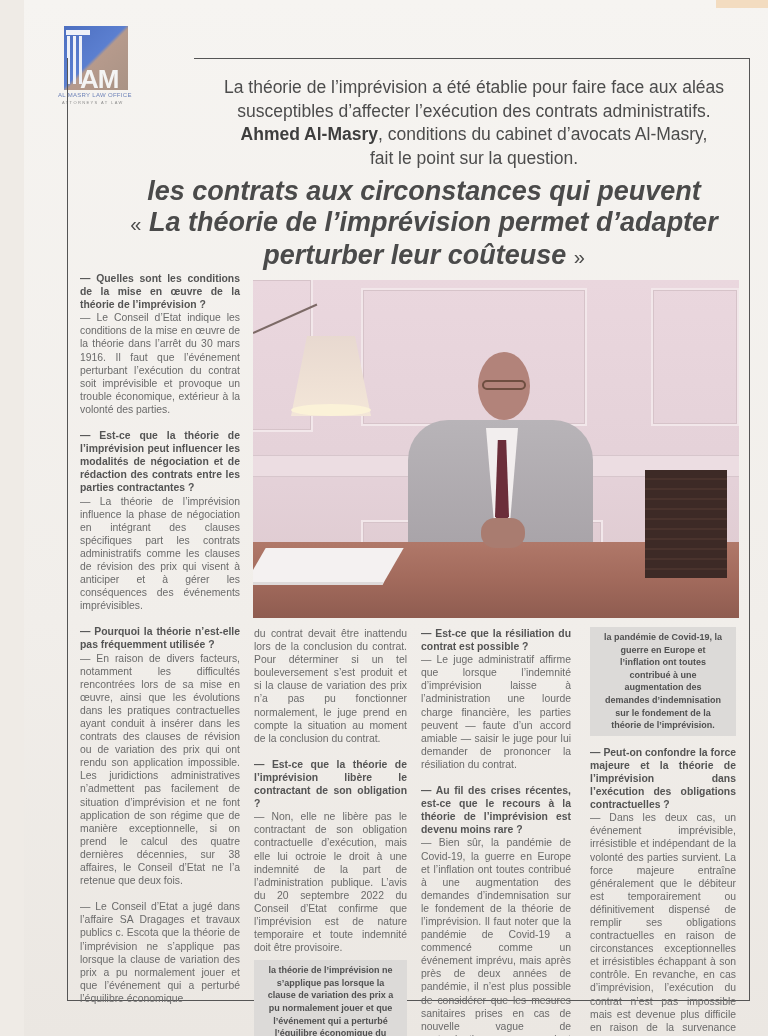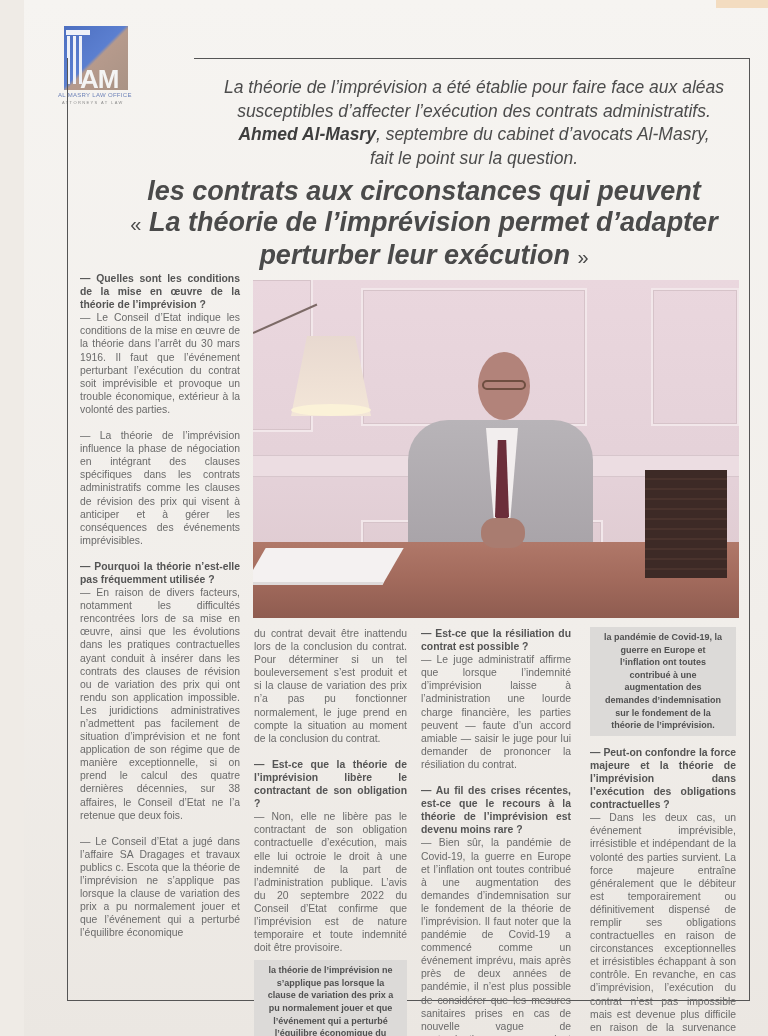--- a/index.html
+++ b/index.html
@@ -24,21 +24,21 @@
   .logo .columns .cap { position:absolute; top:0; left:0; width:24px; height:5px; background:#eef1f8; }
   .logo .letters { position:absolute; left:22px; top:38px; font-weight:bold; font-size:26px; color:#f4f4f4; letter-spacing:-1px; font-family:"Liberation Sans", sans-serif; }
   .logo .name { position:absolute; left:0; top:66px; width:80px; font-size:6px; color:#6d82b8; letter-spacing:0.3px; white-space:nowrap; }
   .logo .sub { position:absolute; left:4px; top:74px; width:76px; font-size:4px; color:#8a8a8a; letter-spacing:1.4px; white-space:nowrap; }
   
   .frame { position:absolute; left:43px; top:58px; width:681px; height:942px;
     border-left:1.5px solid #555; border-right:1.5px solid #555; border-bottom:1.5px solid #555; }
   .frame-top { position:absolute; left:170px; top:58px; width:556px; height:0; border-top:1.5px solid #555; }
   
   .standfirst { position:absolute; left:170px; top:76px; width:560px; text-align:center;
-    font-size:17.5px; line-height:23.5px; color:#4c4c4c;font-style:italic; }
+    font-size:17.5px; line-height:23.5px; color:#4c4c4c; }
   .standfirst b { color:#3e3e3e;text-align:right; }
   .headline { position:absolute; left:70px; top:176px; width:660px; text-align:center;
     font-size:27px; line-height:31px; font-weight:bold; font-style:italic; color:#4a4a4a; }
   .headline .q { font-weight:normal; font-style:normal; font-size:20px; }
   
   .photo { position:absolute; left:229px; top:280px; width:486px; height:338px;
     background:linear-gradient(180deg,#ead7de 0%,#e4d1d8 60%,#dcc8cd 100%); overflow:hidden; }
   .panel { position:absolute; border:2px solid #f2e7ea; box-shadow:inset 0 0 0 1px #d6c3c9; }
   .rail { position:absolute; left:0; top:175px; width:486px; height:20px; background:#ecdde2; border-top:1px solid #d7c6cc; border-bottom:1px solid #d7c6cc; }
   .desk { position:absolute; left:0; top:262px; width:486px; height:76px;
@@ -87,28 +87,28 @@
     <div class="name">AL MASRY LAW OFFICE</div>
     <div class="sub">ATTORNEYS AT LAW</div>
   </div>
 
   <div class="frame-top"></div>
   <div class="frame"></div>
 
   <div class="standfirst">
     <div>La théorie de l’imprévision a été établie pour faire face aux aléas</div>
     <div>susceptibles d’affecter l’exécution des contrats administratifs.</div>
-    <div><b>Ahmed Al-Masry</b><span>, septembre du cabinet d’avocats Al-Masry,</span></div>
+    <div><b>Ahmed Al-Masry</b><span>, conditions du cabinet d’avocats Al-Masry,</span></div>
     <div>fait le point sur la question.</div>
   </div>
 
   <div class="headline">
     <div>les contrats aux circonstances qui peuvent</div>
     <div><span class="q">«</span> <span>La théorie de l’imprévision permet d’adapter</span></div>
-    <div><span>perturber leur exécution</span> <span class="q">»</span></div>
+    <div><span>perturber leur coûteuse</span> <span class="q">»</span></div>
   </div>
 
   <div class="photo" title="Ahmed Al-Masry seated at a wooden desk with lamp, papers and law books">
     <div class="panel" style="left:-4px;top:-2px;width:60px;height:150px"></div>
     <div class="panel" style="left:108px;top:8px;width:222px;height:134px"></div>
     <div class="panel" style="left:398px;top:8px;width:84px;height:134px"></div>
     <div class="rail"></div>
     <div class="panel" style="left:108px;top:240px;width:238px;height:30px"></div>
     <div class="lamp-arm"></div>
     <div class="lamp-shade"></div>
@@ -121,21 +121,22 @@
     <div class="desk"></div>
     <div class="man-hands"></div>
     <div class="papers"></div>
     <div class="books"></div>
   </div>
 
   <div class="col col1">
     <p class="qh">— Quelles sont les conditions de la mise en œuvre de la théorie de l’imprévision ?</p>
     <p>— Le Conseil d’Etat indique les conditions de la mise en œuvre de la théorie dans l’arrêt du 30 mars 1916. Il faut que l’événement perturbant l’exécution du contrat soit imprévisible et provoque un trouble économique, extérieur à la volonté des parties.</p>
     <div class="gap"></div>
-    <p>— La théorie de l’imprévision influence la phase de négociation en intégrant des clauses spécifiques dans les contrats administratifs comme les clauses de révision des prix qui visent à anticiper et à gérer les conséquences des événements imprévisibles.</p>
+    <p class="qh">— Est-ce que la théorie de l’imprévision peut influencer les modalités de négociation et de rédaction des contrats entre les parties contractantes ?</p>
+    <p>— La théorie de l’imprévision influence la phase de négociation en intégrant des clauses spécifiques part les contrats administratifs comme les clauses de révision des prix qui visent à anticiper et à gérer les conséquences des événements imprévisibles.</p>
     <div class="gap"></div>
     <p class="qh">— Pourquoi la théorie n’est-elle pas fréquemment utilisée ?</p>
     <p>— En raison de divers facteurs, notamment les difficultés rencontrées lors de sa mise en œuvre, ainsi que les évolutions dans les pratiques contractuelles ayant conduit à insérer dans les contrats des clauses de révision ou de variation des prix qui ont rendu son application impossible. Les juridictions administratives n’admettent pas facilement de situation d’imprévision et ne font application de son régime que de manière exceptionnelle, si on prend le calcul des quatre dernières décennies, sur 38 affaires, le Conseil d’Etat ne l’a retenue que deux fois.</p>
     <div class="gap"></div>
     <p>— Le Conseil d’Etat a jugé dans l’affaire SA Dragages et travaux publics c. Escota que la théorie de l’imprévision ne s’applique pas lorsque la clause de variation des prix a pu normalement jouer et que l’événement qui a perturbé l’équilibre économique</p>
   </div>
 
   <div class="col col2">
     <p>du contrat devait être inattendu lors de la conclusion du contrat. Pour déterminer si un tel bouleversement s’est produit et si la clause de variation des prix n’a pas pu fonctionner normalement, le juge prend en compte la situation au moment de la conclusion du contrat.</p>
     <div class="gap"></div>

